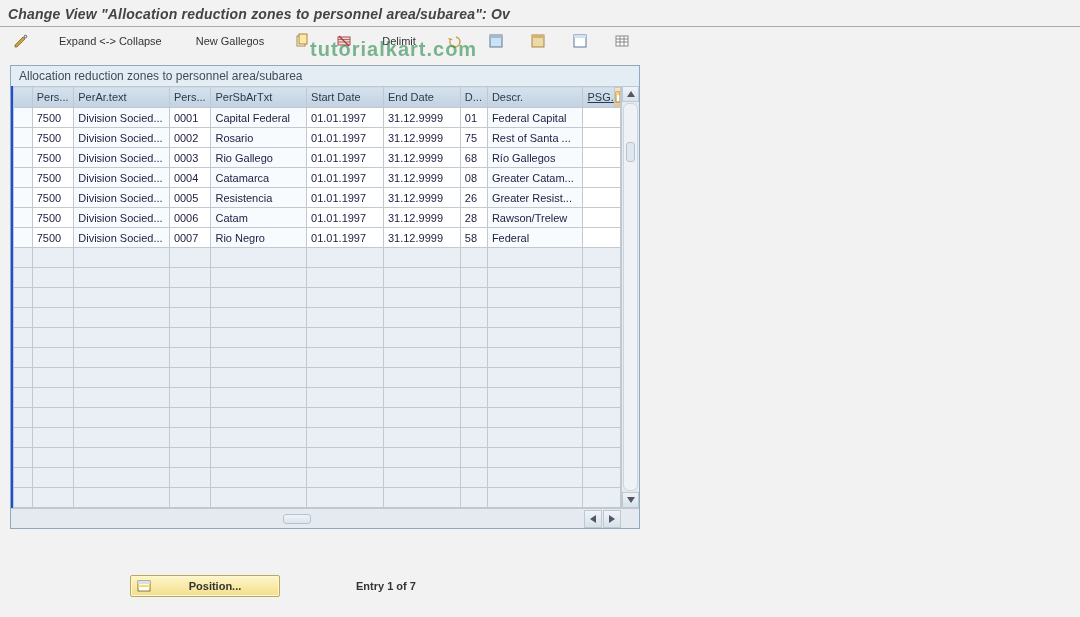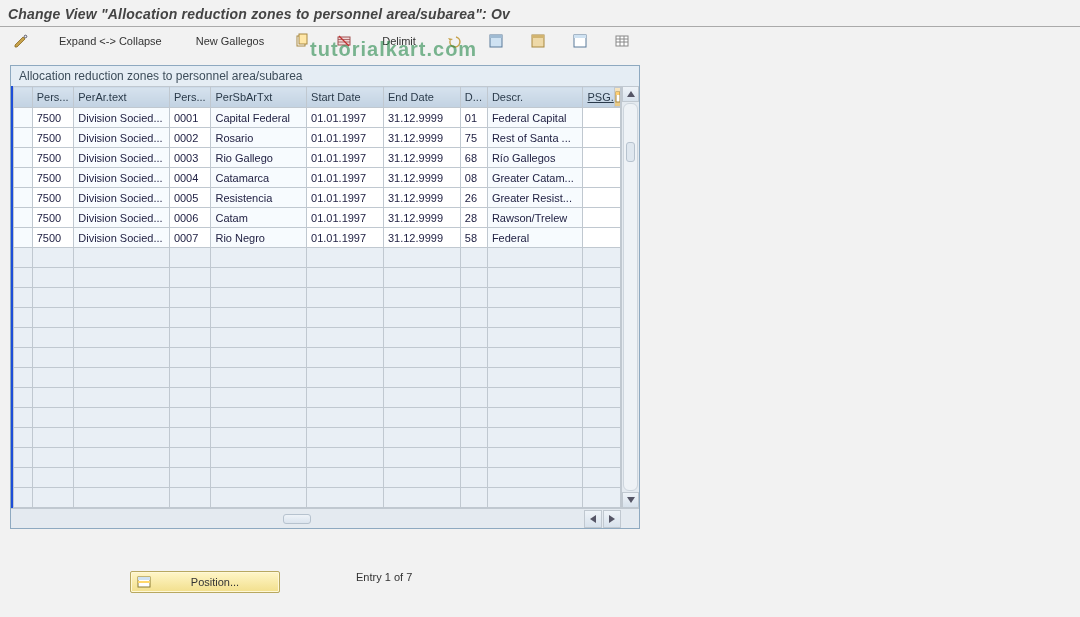--- a/index.html
+++ b/index.html
@@ -203,22 +203,24 @@
     background:linear-gradient(#f8e6c2,#e8c882);
     border:1px solid #c0c8d0;
   }
 
   
   .footer {
     position:absolute;
     left:0; right:5px;
     bottom:16px;
     display:flex;
+    align-items:center;
     padding:0 60px 0 130px;
     height:30px;
+    font-weight:bold;
   }
   .position-btn {
     width:150px;
     height:22px;
     background:linear-gradient(#fff6c8, #f2df8c);
     border:1px solid #b8a860;
     border-radius:2px;
     display:inline-flex;
     align-items:center;
     padding:0 6px;

